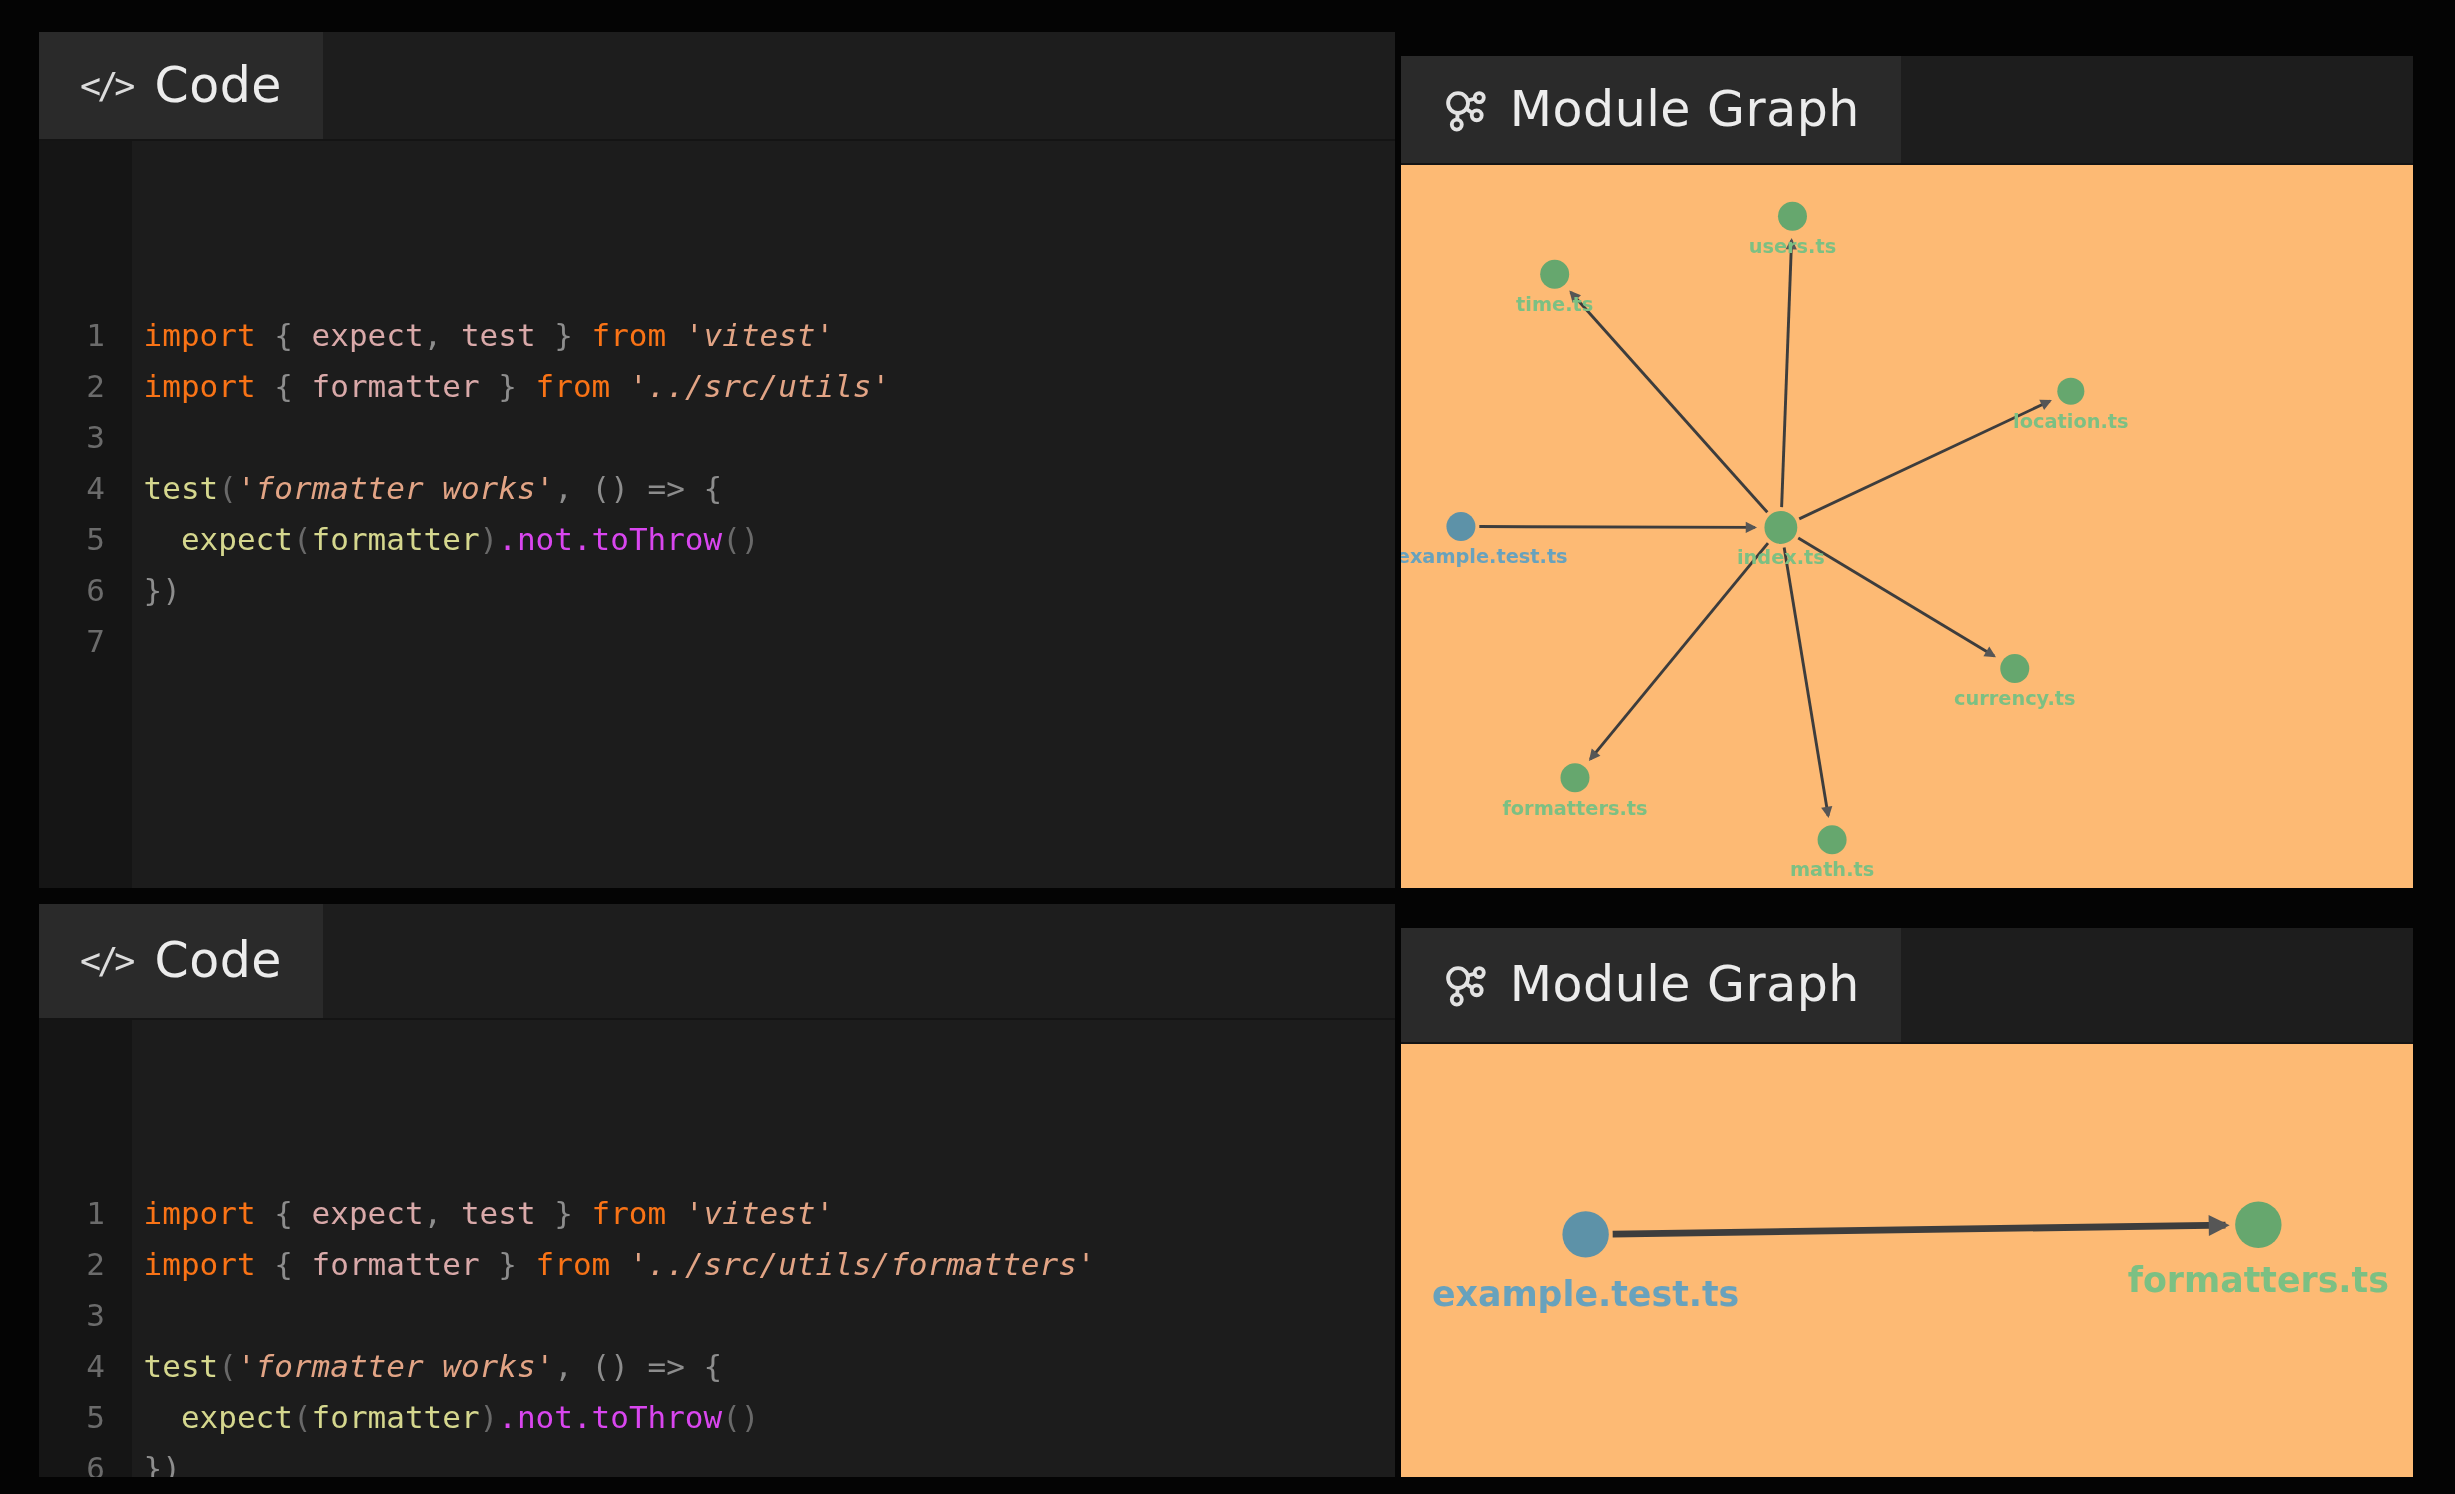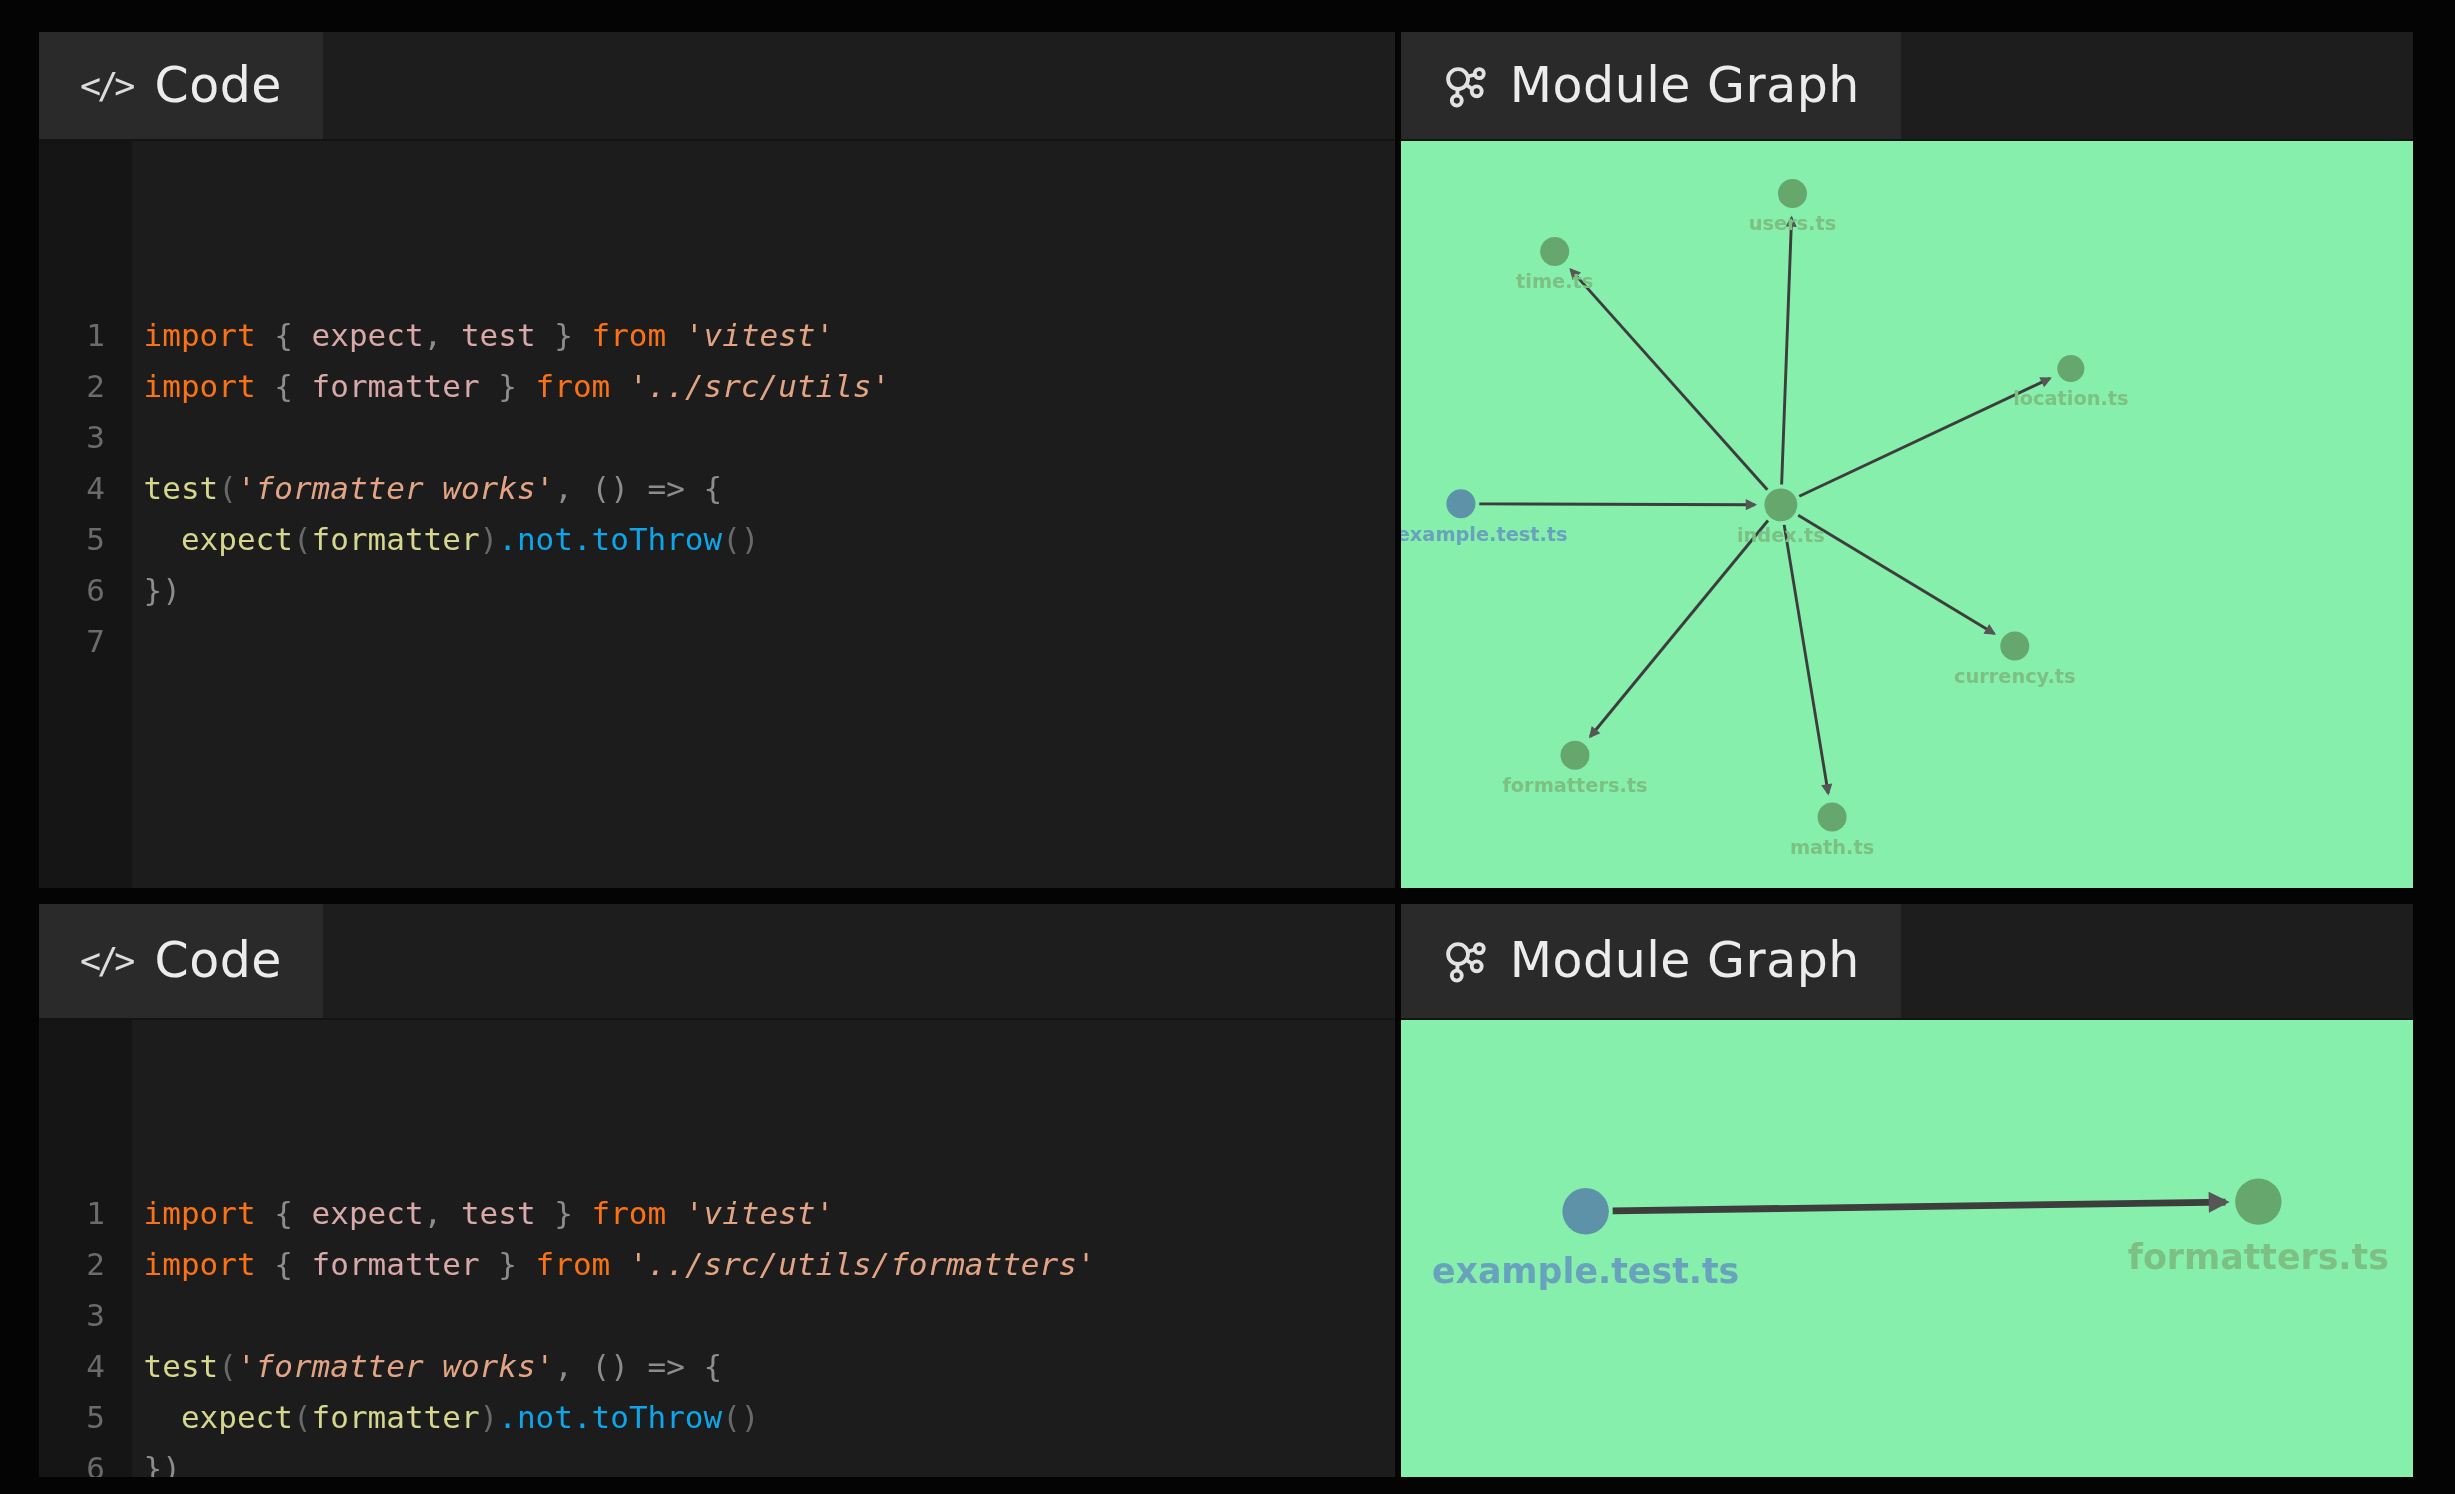--- a/index.html
+++ b/index.html
@@ -1,38 +1,38 @@
 <!DOCTYPE html>
 <html><head>
 <meta charset="utf-8">
 <style>
   html,body{margin:0;padding:0;background:#040404;}
   body{width:2455px;height:1494px;position:relative;overflow:hidden;font-family:"DejaVu Sans",sans-serif;}
   .page{position:absolute;left:39px;top:32px;width:2374px;height:1445px;
         display:grid;grid-template-columns:1356px 1012px;grid-template-rows:856px 573px;gap:15.5px 5.8px;}
   .panel{display:flex;flex-direction:column;overflow:hidden;background:#1c1c1c;}
-  .panel.graph{background:#86efac;}
+  .panel.graph{background:#fdba74;margin-top:24px;}
   .phead{flex:0 0 109px;background:#1d1d1d;display:flex;align-items:stretch;border-bottom:2.9px solid #141414;box-sizing:border-box;}
   .phead.tall{flex-basis:116px;}
   .tab{display:flex;align-items:center;gap:23px;padding:0 41px;background:#2a2a2a;cursor:default;}
   .tab-label{font-size:49px;color:#ececec;letter-spacing:0.5px;white-space:nowrap;}
   .code-glyph{font-family:"DejaVu Sans Mono",monospace;font-size:35px;color:#dcdcdc;letter-spacing:-3.9px;}
   .mg-icon svg{display:block;}
   
   .code-body{position:relative;flex:1;padding-top:15.5px;font-family:"DejaVu Sans Mono",monospace;
              font-size:31px;line-height:51px;white-space:pre;}
   .gutter-bg{position:absolute;left:0;top:0;bottom:0;width:93px;background:#151515;}
   .code-line{display:flex;position:relative;}
   .ln{flex:0 0 93px;box-sizing:border-box;padding-right:27px;text-align:right;color:#6b6b6b;}
   .lc{padding-left:11.6px;color:#cfcfcf;}
   .tok-kw{color:#f97316;}
   .tok-id{color:#d9a9a9;}
   .tok-str{color:#e2a485;font-style:italic;}
   .tok-fn{color:#d5d78e;}
-  .tok-mem{color:#0ea5e9;}
+  .tok-mem{color:#d946ef;}
   .tok-pu{color:#8d8d8d;}
   .tok-pud{color:#696969;}
   .tok-pl{color:#cfcfcf;}
   
   .graph-body{position:relative;flex:1;font-weight:bold;}
   .graph-body svg{display:block;width:100%;height:100%;}
   .gnode-label{font-family:"DejaVu Sans",sans-serif;}
 </style>
 </head>
 <body>

